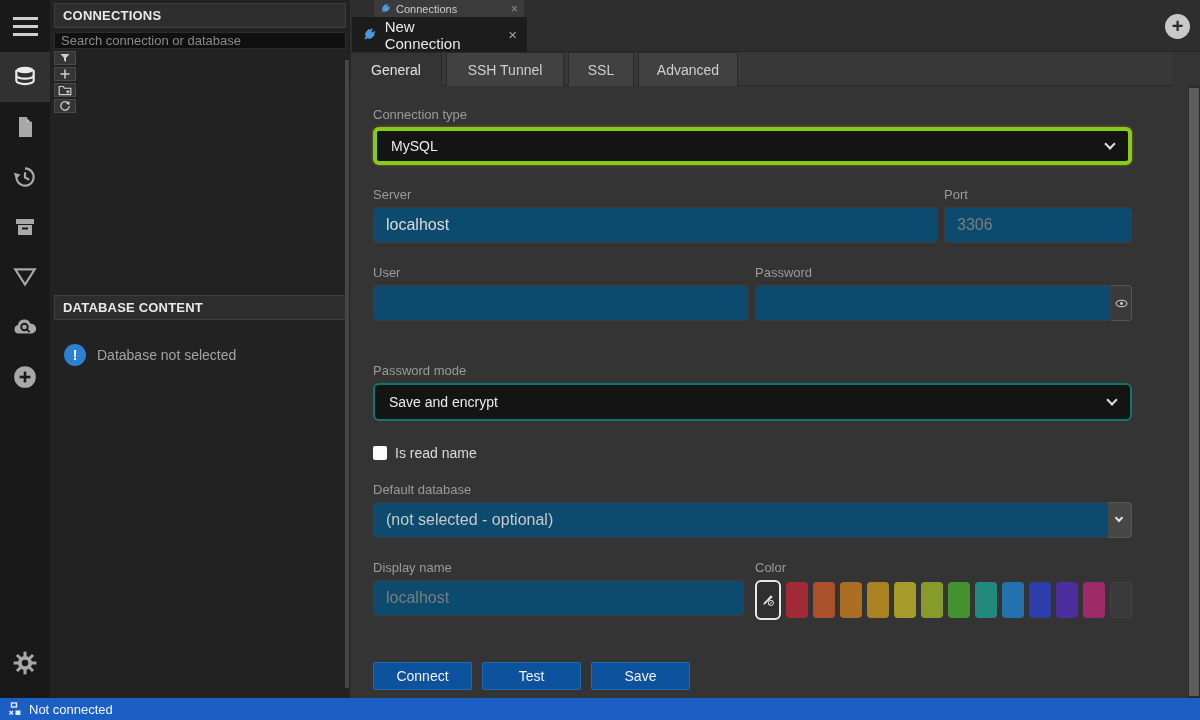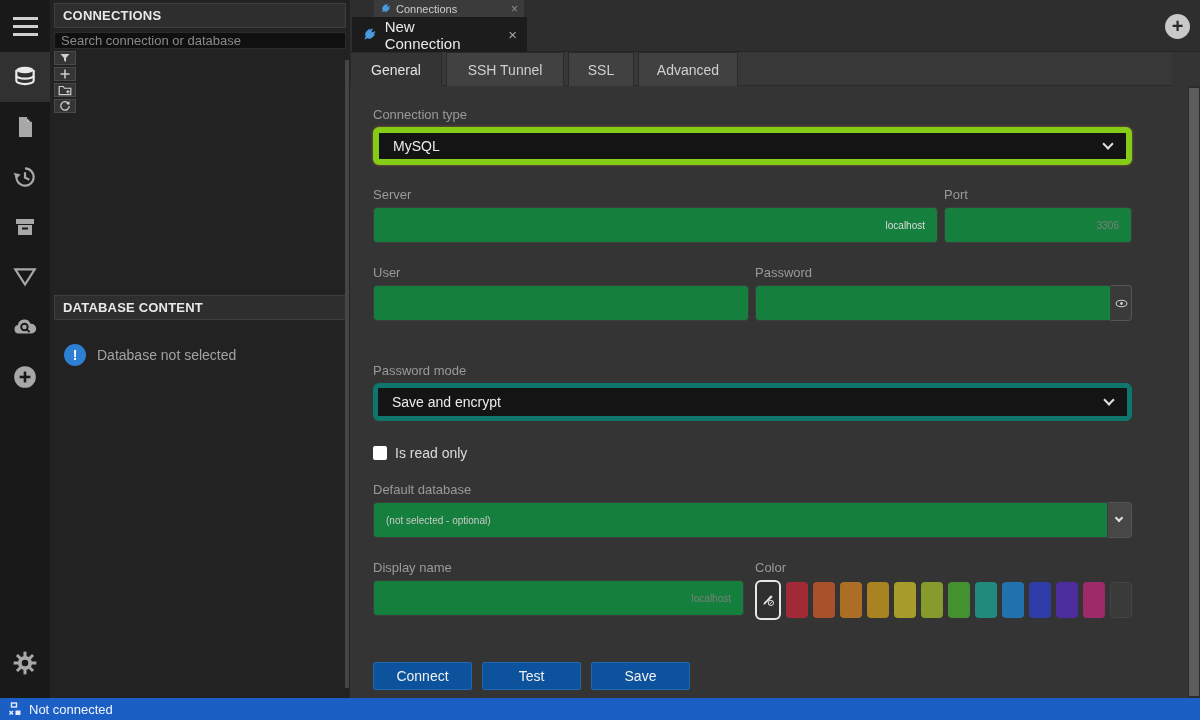--- a/index.html
+++ b/index.html
@@ -59,30 +59,30 @@
           color:#cfcfcf; background:#414141; border:1px solid #2a2a2a; border-bottom:none; cursor:pointer; }
   .ftab.t0 { width:92px; background:#343434; color:#e2e2e2; }
   .ftab.t1 { width:118px; margin-left:4px; }
   .ftab.t2 { width:66px;  margin-left:4px; }
   .ftab.t3 { width:100px; margin-left:4px; }
 
   
   .content { position:absolute; left:350px; top:86px; right:12px; bottom:22px; background:#343434;
              padding:21px 56px 0 23px; overflow:hidden; }
   .field-label { font-size:13px; color:#9a9a9a; margin-bottom:5px; }
-  .select-box { height:38px; background:#141414; border:5px solid #0f766e; border-radius:6px;
+  .select-box { height:38px; background:#141414; border:2px solid #0f766e; border-radius:6px;
                 display:flex; align-items:center; padding:0 14px; font-size:14px; color:#ececec;
                 cursor:pointer; }
-  .select-box.focus { border:6px solid #84cc16; box-shadow:0 0 3px rgba(221,143,51,.55);align-items:center; }
+  .select-box.focus { border:4px solid #84cc16; box-shadow:0 0 3px rgba(221,143,51,.55);align-items:center; }
   .select-box .grow { flex:1; }
   .chev { width:8px; height:8px; border-right:2px solid #e0e0e0; border-bottom:2px solid #e0e0e0;
           transform:rotate(45deg); margin-top:-4px; }
-  .tinput { height:36px; background:#15803d; border:1px solid #3d3d3d; border-radius:4px;
-            color:#dcdcdc; font-size:10px; padding:0 12px; width:100%;
-            font-family:"Liberation Sans",sans-serif;text-align:right; }
+  .tinput { height:36px; background:#0c4a6e; border:1px solid #3d3d3d; border-radius:4px;
+            color:#dcdcdc; font-size:16px; padding:0 12px; width:100%;
+            font-family:"Liberation Sans",sans-serif; }
   .tinput::placeholder { color:#7d7d7d; }
   .row2 { display:flex; gap:6px; }
   .srv { flex:1; } .prt { width:188px; }
   .half { width:376px; }
   .pw-wrap { flex:1; display:flex; }
   .pw-wrap .tinput { border-top-right-radius:0; border-bottom-right-radius:0; }
   .eye-btn { width:22px; height:36px; background:#3a3a3a; border:1px solid #555; border-left:none;
              border-radius:0 4px 4px 0; display:flex; align-items:center; justify-content:center; cursor:pointer; }
   .chk-row { display:flex; align-items:center; gap:8px; margin-top:24px; }
   .chk { width:14px; height:14px; background:#ffffff; border-radius:2px; cursor:pointer; }
@@ -347,21 +347,21 @@
       <div class="field-label">Password mode</div>
       <div class="select-box">
         <span>Save and encrypt</span>
         <span class="grow"></span>
           <span class="chev"></span>
       </div>
     </div>
 
     <div class="chk-row">
       <span class="chk"></span>
-      <span class="chk-label">Is read only</span>
+      <span class="chk-label">Is read name</span>
     </div>
 
     <div class="mt-b">
       <div class="field-label">Default database</div>
       <div class="dd-row">
         <div class="tinput" style="display:flex;align-items:center;">
           <span>(not selected - optional)</span>
         </div>
         <div class="dd-btn">
           <span class="chev"></span>

